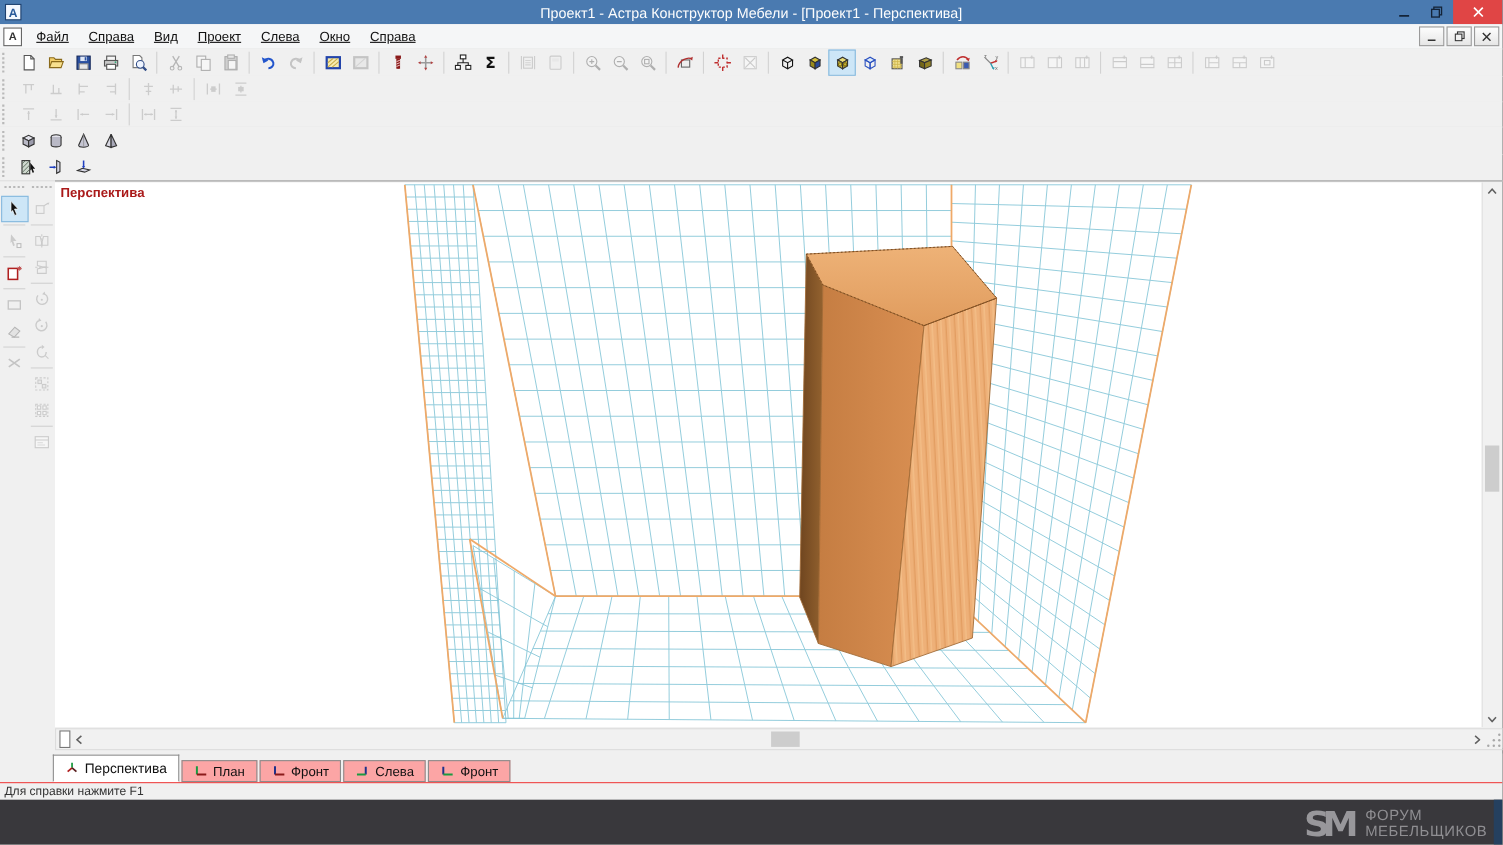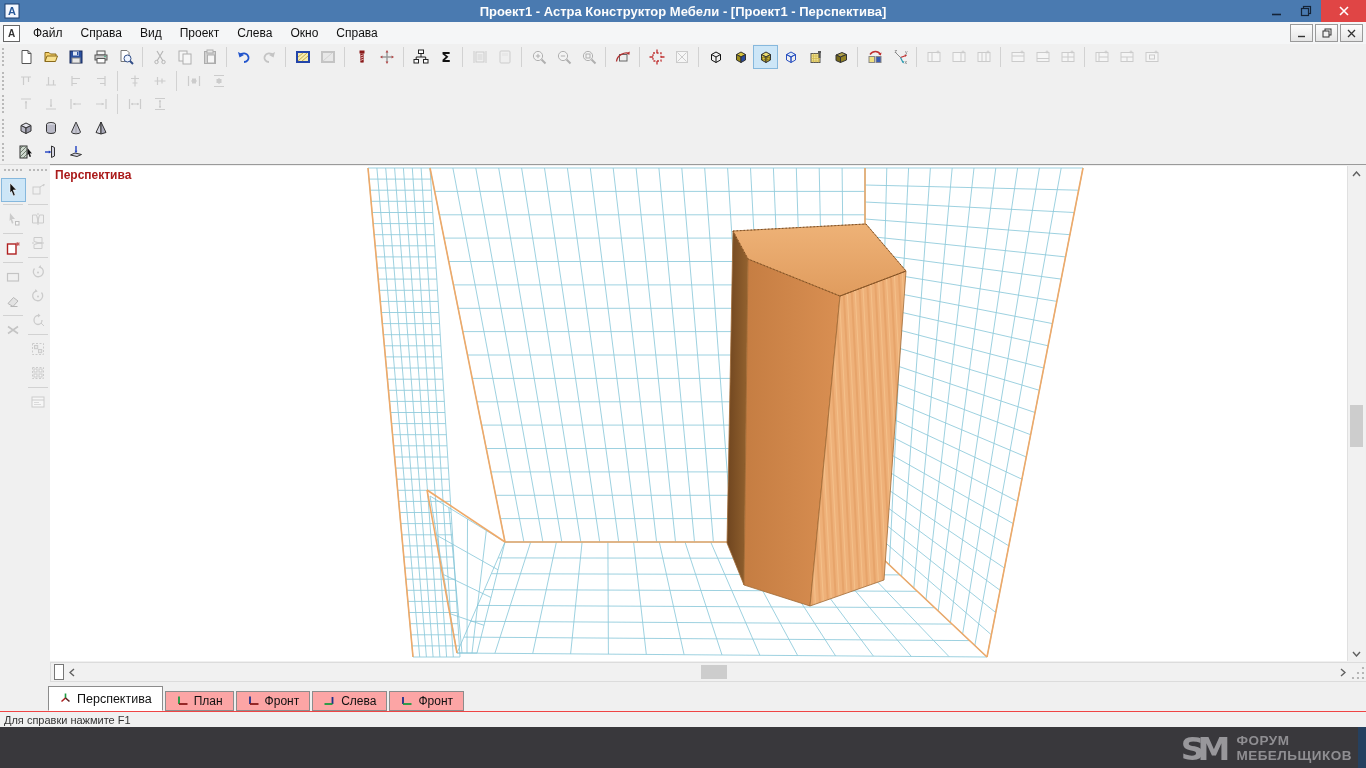--- a/index.html
+++ b/index.html
@@ -2,30 +2,30 @@
 <html><head>
 <meta charset="utf-8">
 <style>
   html,body{margin:0;padding:0;background:#555;}
   .window{position:relative;width:1366px;height:768px;background:#f0f0f0;
     font-family:"Liberation Sans",sans-serif;overflow:hidden;user-select:none;}
   
   .titlebar{position:absolute;left:0;top:0;width:1366px;height:22px;background:#4a7ab0;
     display:flex;align-items:center;color:#fff;}
   .titlebar .appico{width:16px;height:16px;margin-left:4px;}
-  .titlebar .ttl{position:absolute;left:0;right:0;text-align:center;font-size:13px;color:#fdfdfd;font-weight:bold;}
+  .titlebar .ttl{position:absolute;left:0;right:0;text-align:center;font-size:13px;color:#fdfdfd;}
   .winbtns{position:absolute;right:0;top:0;height:22px;display:flex;}
   .winbtn{width:30px;height:22px;display:flex;align-items:center;justify-content:center;}
   .winbtn.close{width:45px;background:#e04545;}
   
   .menubar{position:absolute;left:0;top:22px;width:1366px;height:22px;background:#f5f6f7;
     border-bottom:1px solid #e2e2e2;display:flex;align-items:center;font-size:12px;color:#111;}
   .mdiico{width:15px;height:15px;margin:0 4px 0 3px;border:1px solid #666;background:#fff;
     display:flex;align-items:center;justify-content:center;font-size:10px;font-weight:bold;color:#333;}
-  .menuitem{padding:3px 9px;cursor:default;}
+  .menuitem{padding:3px 9px;cursor:default;text-decoration:underline;}
   .mdibtns{position:absolute;right:3px;top:2px;display:flex;gap:2px;}
   .mdibtn{width:21px;height:16px;border:1px solid #9a9a9a;background:linear-gradient(#fdfdfd,#e6e6e6);
     display:flex;align-items:center;justify-content:center;font-size:10px;color:#333;}
   
   .tbrow{position:absolute;left:0;width:1366px;background:#f0f0f0;display:flex;align-items:center;
     border-bottom:1px solid #e5e5e5;}
   .grip{width:5px;height:18px;margin:0 3px 0 2px;border-left:2px dotted #b9b9b9;}
   .tb-group{display:flex;align-items:center;padding:0 1px;}
   .tb-sep{width:1px;height:20px;background:#d2d2d2;margin:0 3px;}
   .tb-btn{width:23px;height:22px;display:flex;align-items:center;justify-content:center;border:1px solid transparent;}
@@ -55,21 +55,21 @@
   .tabsbar{position:absolute;left:0;top:685px;width:1366px;height:26px;background:#f0f0f0;display:flex;align-items:flex-end;padding-left:48px;box-sizing:border-box;}
   .tab{display:flex;align-items:center;gap:5px;font-size:12px;color:#111;border:1px solid #8c8c8c;
     background:#fca5a5;height:20px;padding:0 10px;margin-right:2px;box-sizing:border-box;}
   .tab.active{background:#fff;height:25px;border-bottom:1px solid #fff;font-size:12.5px;}
   
   .statusbar{position:absolute;left:0;top:711px;width:1366px;height:16px;background:#f0f0f0;
     border-top:1px solid #ef4444;font-size:11px;color:#333;display:flex;align-items:center;padding-left:4px;box-sizing:border-box;}
   .band{position:absolute;left:0;top:727px;width:1366px;height:41px;background:#39383c;}
   .wm{position:absolute;right:14px;top:0;height:44px;display:flex;align-items:center;gap:4px;}
   .wm .logo{font-size:33px;font-weight:bold;color:#98979b;letter-spacing:-7px;transform:scaleY(.95);margin-right:9px;font-family:"DejaVu Sans",sans-serif;}
-  .wm .txt{color:#8f8e92;font-weight:bold;font-size:13.5px;line-height:1.08;letter-spacing:.5px;}
+  .wm .txt{color:#8f8e92;font-weight:normal;font-size:13.5px;line-height:1.08;letter-spacing:.5px;}
   .bandsliver{position:absolute;right:0;top:727px;width:8px;height:41px;background:#25405f;}
 </style>
 </head>
 <body>
 
 <div class="window">
 
   <div class="titlebar">
     <span class="appico" id="appico"><svg width="16" height="16">
           <rect x="1" y="1" width="14" height="14" fill="#f4f8ff" stroke="#1d3f6e"></rect>

